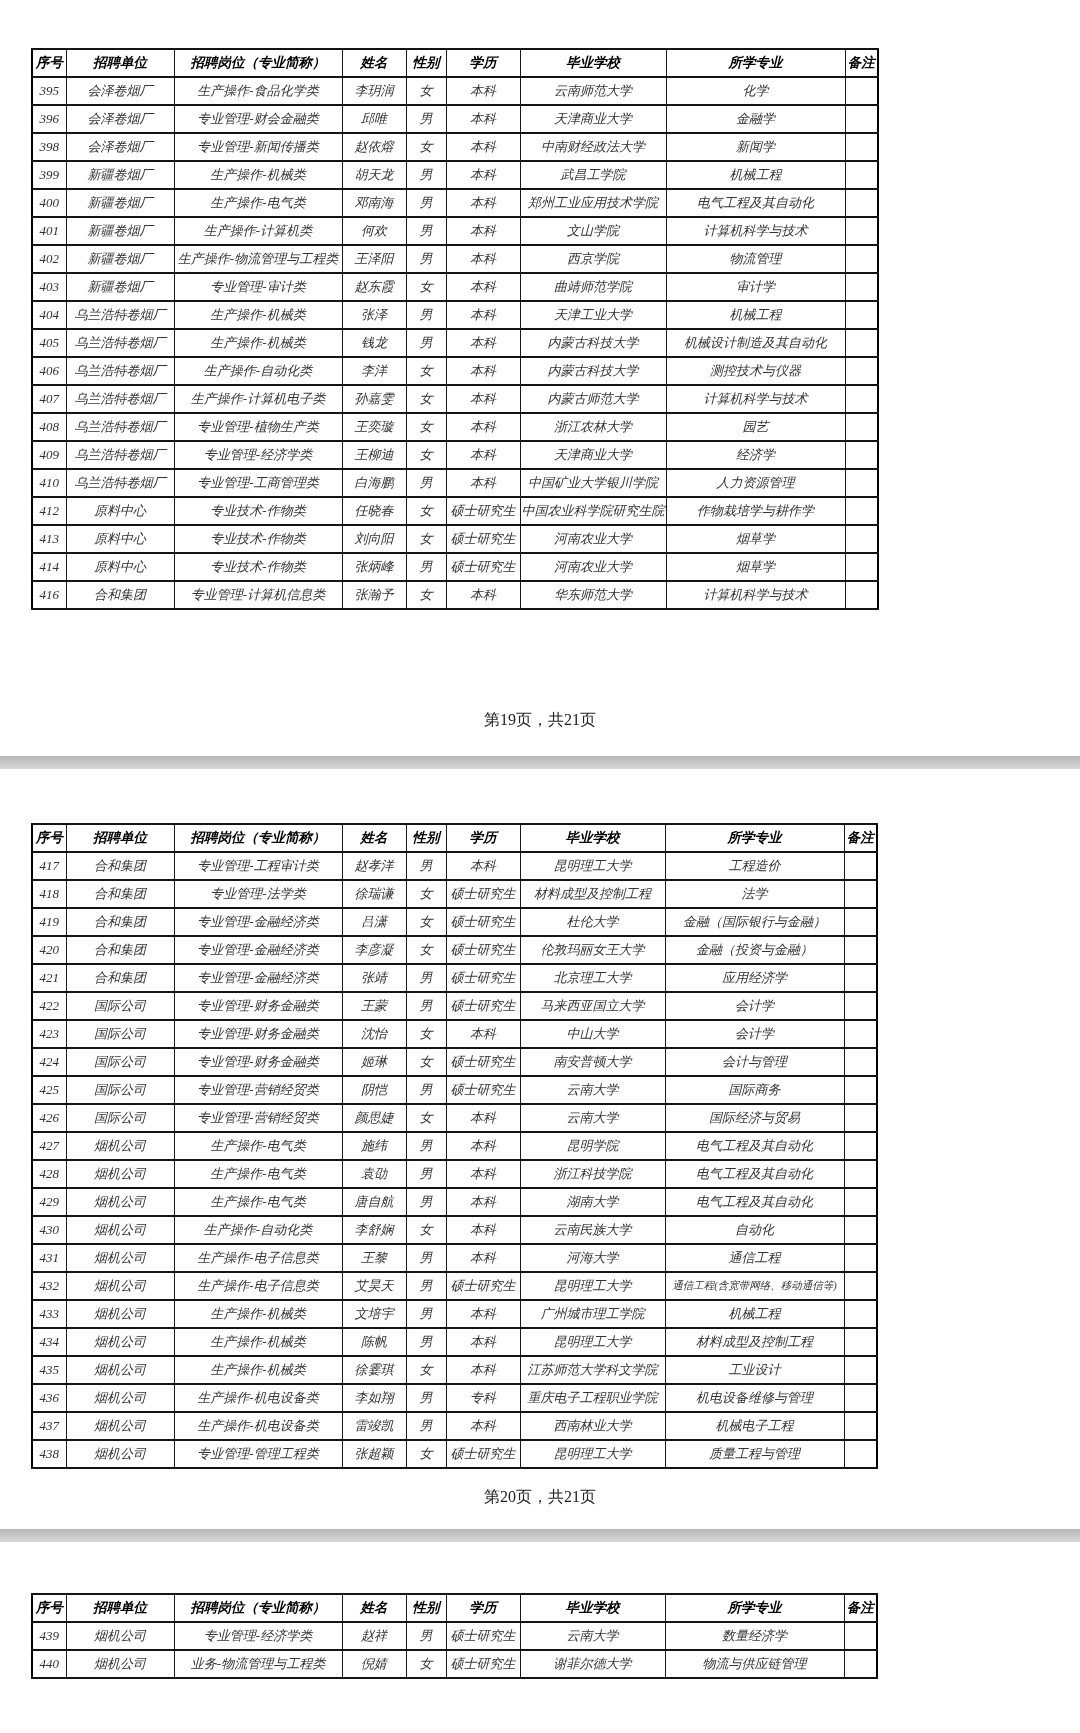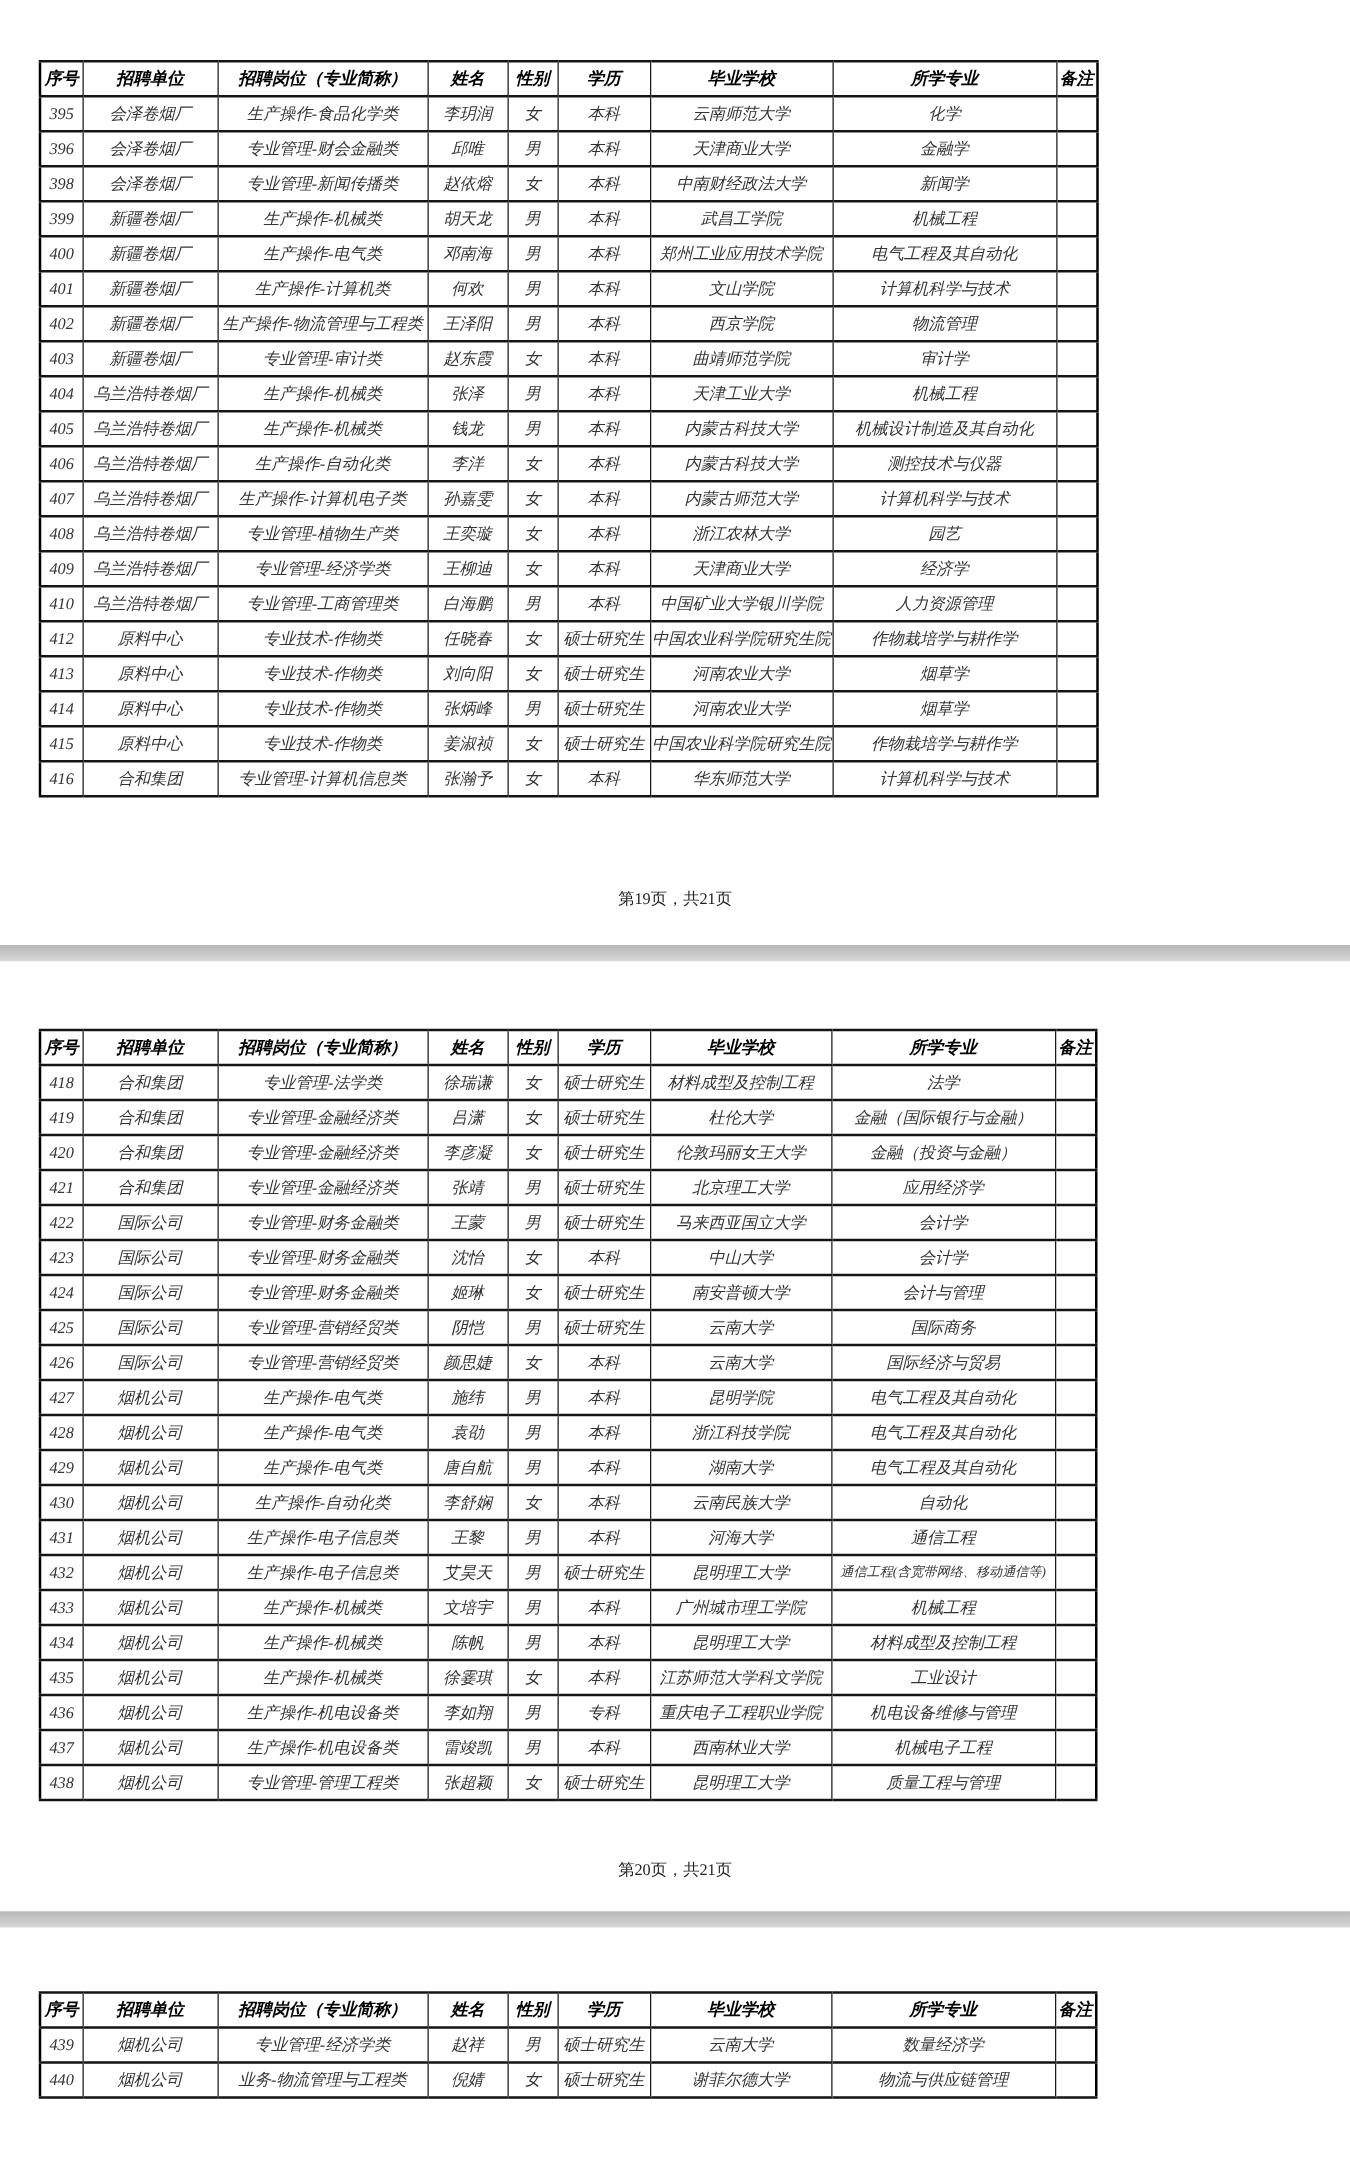--- a/index.html
+++ b/index.html
@@ -38,21 +38,21 @@
   }
   table.page-table td {
     font-size: 13px;
     color: #333333;
   }
   table.page-table td.tight { font-size: 10.5px; }
   .page-footer {
     position: absolute;
     left: 0; width: 1080px;
     text-align: center;
-    font-size: 13px;
+    font-size: 16px;
     color: #222222;
   }
   .page-sep {
     position: absolute;
     left: 0; width: 1080px;
     background: linear-gradient(#b7b7b7, #d8d8d8);
   }
   #sep-1 { top: 756px; height: 13px; }
   #sep-2 { top: 1529px; height: 13px; }
   #table-p19 { top: 48px; }
@@ -282,31 +282,20 @@
         <td>原料中心</td>
         <td>专业技术-作物类</td>
         <td>张炳峰</td>
         <td>男</td>
         <td>硕士研究生</td>
         <td>河南农业大学</td>
         <td>烟草学</td>
         <td></td>
       </tr>
       <tr>
-        <td>415</td>
-        <td>原料中心</td>
-        <td>专业技术-作物类</td>
-        <td>姜淑祯</td>
-        <td>女</td>
-        <td>硕士研究生</td>
-        <td>中国农业科学院研究生院</td>
-        <td>作物栽培学与耕作学</td>
-        <td></td>
-      </tr>
-      <tr>
         <td>416</td>
         <td>合和集团</td>
         <td>专业管理-计算机信息类</td>
         <td>张瀚予</td>
         <td>女</td>
         <td>本科</td>
         <td>华东师范大学</td>
         <td>计算机科学与技术</td>
         <td></td>
       </tr>
@@ -336,20 +325,31 @@
         <th>姓名</th>
         <th>性别</th>
         <th>学历</th>
         <th>毕业学校</th>
         <th>所学专业</th>
         <th>备注</th>
       </tr>
     </thead>
   <tbody>
       <tr>
+        <td>417</td>
+        <td>合和集团</td>
+        <td>专业管理-工程审计类</td>
+        <td>赵孝洋</td>
+        <td>男</td>
+        <td>本科</td>
+        <td>昆明理工大学</td>
+        <td>工程造价</td>
+        <td></td>
+      </tr>
+      <tr>
         <td>418</td>
         <td>合和集团</td>
         <td>专业管理-法学类</td>
         <td>徐瑞谦</td>
         <td>女</td>
         <td>硕士研究生</td>
         <td>材料成型及控制工程</td>
         <td>法学</td>
         <td></td>
       </tr>

